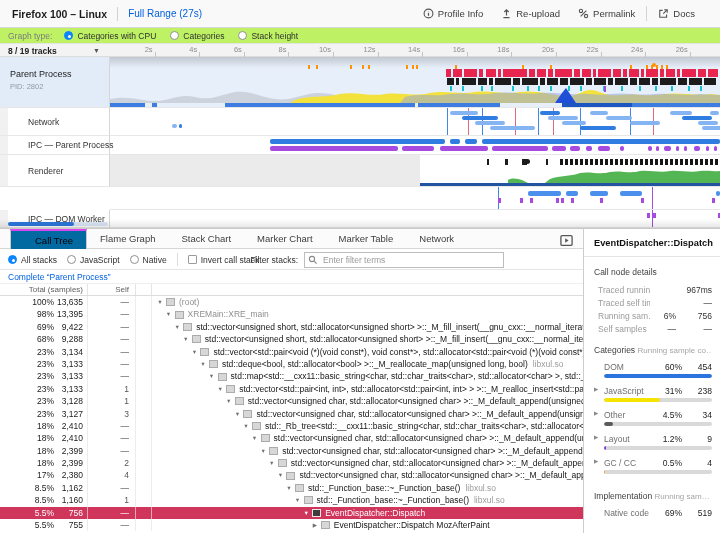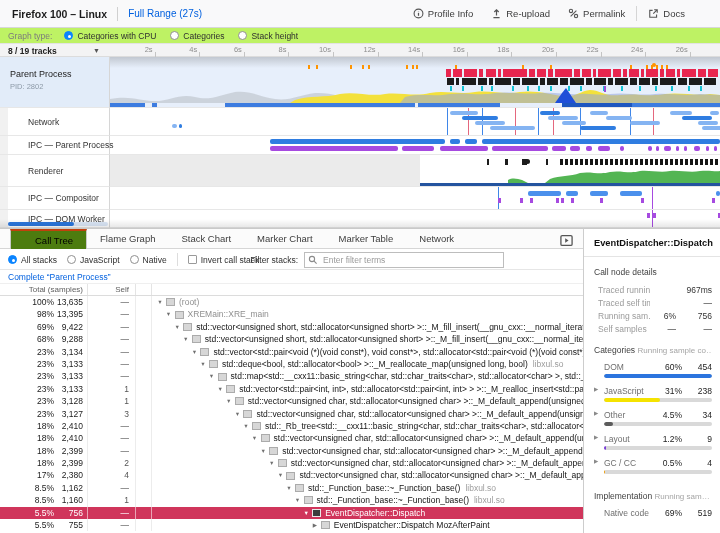--- a/index.html
+++ b/index.html
@@ -7,21 +7,21 @@
     font-family:"Liberation Sans", sans-serif; color:#222; }
   #root { position:relative; width:720px; height:533px; }
 
   
   #app-header { position:absolute; top:0; left:0; width:720px; height:28px;
     background:#f9f9fa; border-bottom:1px solid #d7d7d8; display:flex; align-items:center; }
   .hdr-left { display:flex; align-items:center; padding-left:12px; gap:10px; }
   #profile-title { font-weight:bold; font-size:10.5px; color:#1b1b1b; }
   .hdr-sep { width:1px; height:14px; background:#d0d0d0; }
   #range-link { font-size:10px; color:#0060df; text-decoration:none; cursor:pointer; }
-  .hdr-right { margin-left:auto; display:flex; align-items:center; padding-right:26px; }
+  .hdr-right { margin-left:auto; display:flex; align-items:center; padding-right:16px; }
   .hdr-action { display:flex; align-items:center; gap:4px; font-size:9.5px; color:#3b3b3b;
     padding:0 9px; cursor:pointer; }
   .hdr-action svg { display:block; }
   .hdr-div { width:1px; height:15px; background:#d5d5d5; margin:0 2px; }
 
   #graphtype-row { position:absolute; top:28px; left:0; width:720px; height:16px;
     background:#bef264; border-bottom:1px solid #e3e3e3; display:flex; align-items:center;
     padding-left:8px; gap:12px; font-size:8.5px; }
   .gt-label { color:#7c7c7c; }
   .radio-opt { display:flex; align-items:center; gap:4px; cursor:pointer; color:#2f2f2f; }
@@ -61,22 +61,22 @@
     background:#dbe7f7; border-radius:2px; }
   #tl-scroll-thumb { position:absolute; left:0; top:0; width:66px; height:4px;
     background:#2b77dd; border-radius:2px; cursor:pointer; }
   #tl-shadow { position:absolute; left:0; bottom:0; width:720px; height:9px;
     background:linear-gradient(to bottom, rgba(0,0,0,0), rgba(0,0,0,.10)); pointer-events:none; }
 
   
   #tabbar { position:absolute; top:228px; left:0; width:583px; height:21px; background:#fbfbfb;
     border-top:1px solid #c9c9c9; border-bottom:1px solid #d6d6d6; display:flex; align-items:stretch; padding-left:10px; }
   .tab { display:flex; align-items:center; padding:0 13px; font-size:9.5px; color:#3d3d3d; cursor:pointer; }
-  .tab.active { background:#4d7c0f; border-left:1px solid #c9c9c9; border-right:1px solid #c9c9c9;
-    border-top:2px solid #c2410c; margin-bottom:-1px; color:#000;padding-left:24px; }
+  .tab.active { background:#0369a1; border-left:1px solid #c9c9c9; border-right:1px solid #c9c9c9;
+    border-top:2px solid #d946ef; margin-bottom:-1px; color:#000;padding-left:24px; }
   #sidebar-toggle { position:absolute; right:10px; top:4px; width:13px; height:13px; cursor:pointer; }
 
   
   #toolbar { position:absolute; top:250px; left:0; width:583px; height:20px; background:#fff;
     border-bottom:1px solid #e6e6e6; display:flex; align-items:center; padding-left:8px; gap:10px; font-size:8.5px; }
   .tb-div { width:1px; height:13px; background:#ddd; }
   .chk-opt { display:flex; align-items:center; gap:4px; cursor:pointer; color:#2f2f2f; }
   .chk { width:9px; height:9px; border:1px solid #9a9a9a; border-radius:1px; background:#fff; }
   #filter-group { position:absolute; right:79px; display:flex; align-items:center; gap:6px; }
   #filter-label { color:#2f2f2f; }
@@ -426,24 +426,20 @@
           <div class="seg" style="left: 395px; top: 4px; width: 3px; height: 6px; background: rgb(28, 28, 28);"></div>
           <div class="seg" style="left: 412px; top: 4px; width: 5px; height: 6px; background: rgb(28, 28, 28);"></div>
           <div class="seg" style="left: 436px; top: 4px; width: 2px; height: 6px; background: rgb(28, 28, 28);"></div>
           <div class="seg" style="left: 415px; top: 4px; width: 5px; height: 5px; background: rgb(28, 28, 28); border-radius: 3px;"></div>
           <div class="seg" style="left: 450px; top: 4px; width: 160px; height: 6px; background: repeating-linear-gradient(90deg, rgb(22, 22, 22) 0px, rgb(22, 22, 22) 3px, rgba(0, 0, 0, 0) 3px, rgba(0, 0, 0, 0) 5px);"></div>
           <div class="seg" style="left: 310px; top: 28px; width: 300px; height: 4px; background: rgb(36, 84, 159);"></div>
         </div>
     </div>
 
     <div class="trackrow" style="top:143px;height:23px;">
-      <div class="tlabel">
-        <div class="gutter"></div>
-        <div class="tname">IPC — Compositor</div>
-      </div>
       <div class="tviz" id="viz-compositor">
           <div class="seg" style="left: 388px; top: 0px; width: 1px; height: 23px; background: rgb(63, 134, 232);"></div>
           <div class="seg" style="left: 542px; top: 0px; width: 1px; height: 23px; background: rgb(166, 74, 224);"></div>
           <div class="seg" style="left: 418px; top: 4px; width: 33px; height: 5px; background: rgb(75, 144, 236); border-radius: 2px;"></div>
           <div class="seg" style="left: 456px; top: 4px; width: 12px; height: 5px; background: rgb(75, 144, 236); border-radius: 2px;"></div>
           <div class="seg" style="left: 480px; top: 4px; width: 18px; height: 5px; background: rgb(75, 144, 236); border-radius: 2px;"></div>
           <div class="seg" style="left: 510px; top: 4px; width: 22px; height: 5px; background: rgb(75, 144, 236); border-radius: 2px;"></div>
           <div class="seg" style="left: 606px; top: 4px; width: 4px; height: 5px; background: rgb(75, 144, 236); border-radius: 2px;"></div>
           <div class="seg" style="left: 388px; top: 11px; width: 2.5px; height: 5px; background: rgb(166, 74, 224);"></div>
           <div class="seg" style="left: 410px; top: 11px; width: 2.5px; height: 5px; background: rgb(166, 74, 224);"></div>

